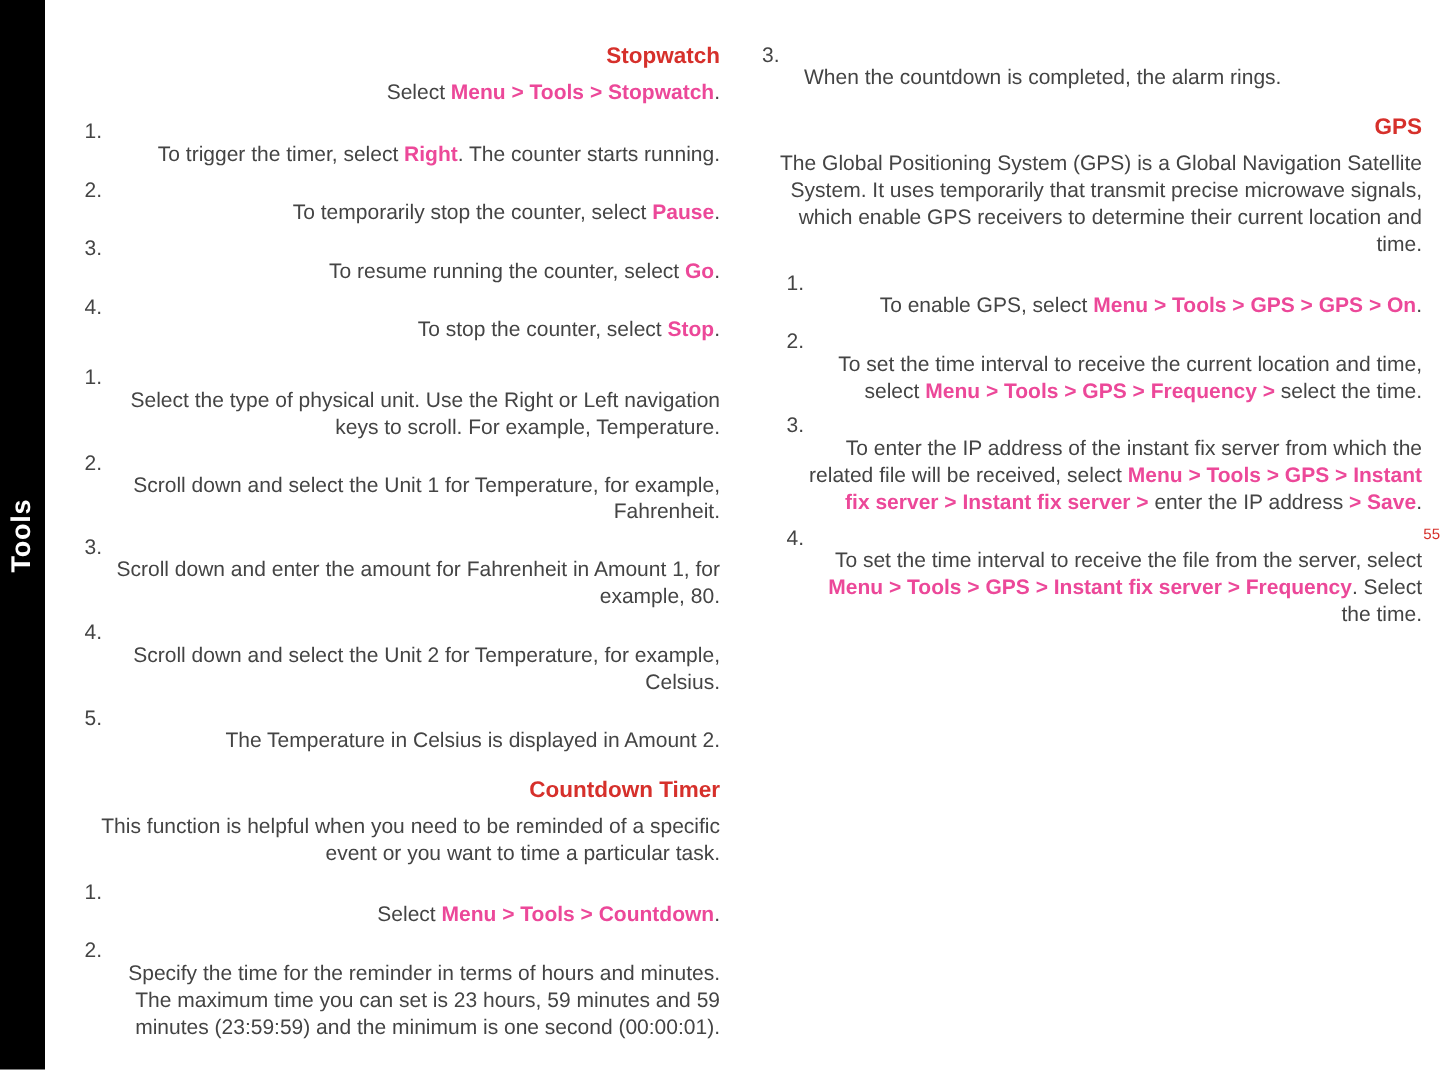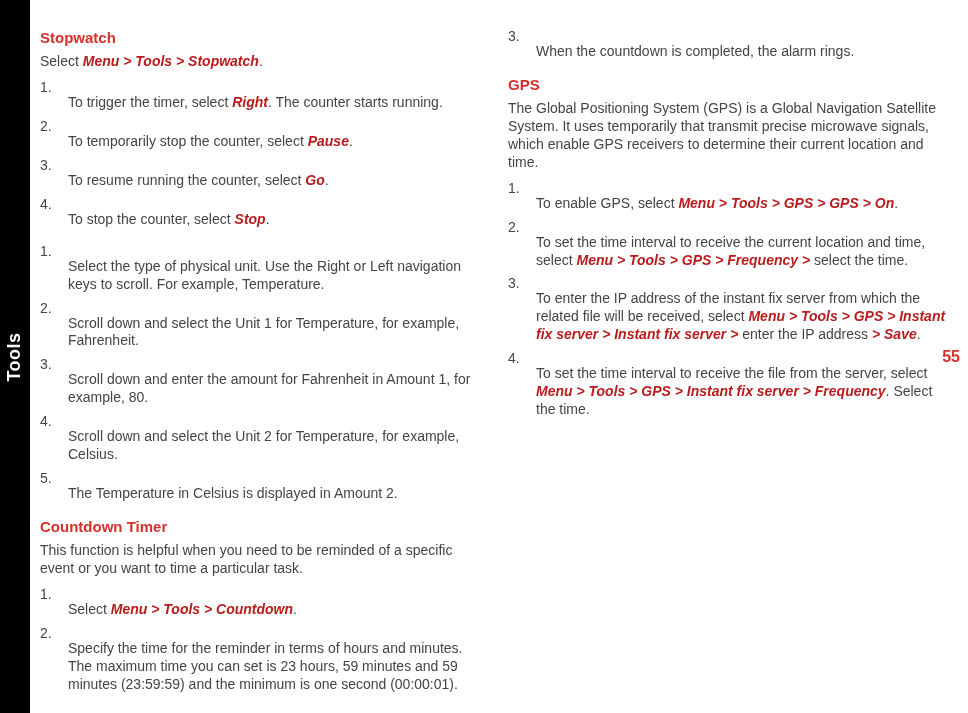--- a/index.html
+++ b/index.html
@@ -53,31 +53,31 @@
   ol { list-style: none; margin-bottom: 14px; }
   ol li {
     display: flex;
     margin-bottom: 6px;
   }
   ol li .num {
     width: 28px;
     flex-shrink: 0;
   }
   ol li .txt { flex: 1; margin-top: 15px; }
-  .b { font-weight: bold; color: #b91c1c; font-style: italic; }
+  .b { font-weight: bold; color: #ec4899; }
   .page-num {
     position: absolute;
     right: 8px;
     top: 50%;
     transform: translateY(-50%);
     color: #d6302b;
-    font-size: 16px;
-    font-weight: bold;
+    font-size: 10px;
+    font-weight: normal;
   }
-  .sect { margin-bottom: 14px; }
+  .sect { margin-bottom: 14px; text-align: right; }
 </style>
 </head>
 <body>
 
 <div class="sidebar">
   <div class="tab-label">Tools</div>
 </div>
 
 <div class="page-num">55</div>
 

